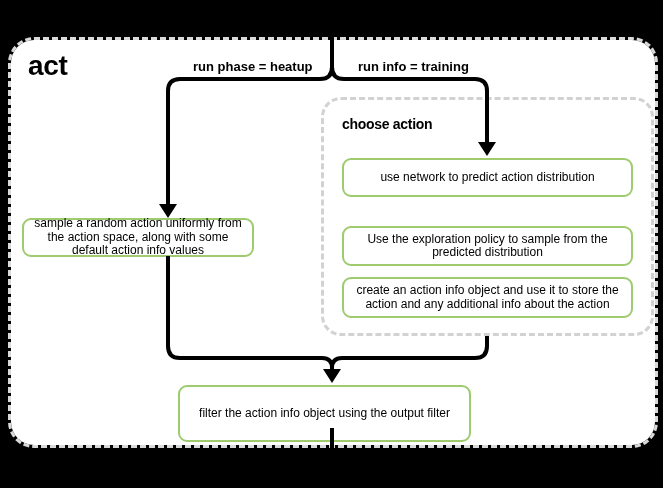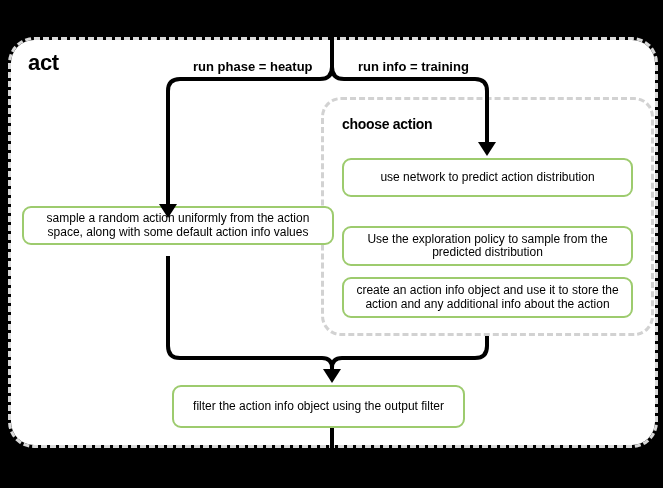--- a/index.html
+++ b/index.html
@@ -30,21 +30,21 @@
     width: 650px; height: 411px;
     background: var(--surface);
     background-clip: padding-box;
     border: 3px dashed var(--container-border);
     border-radius: 26px;
     z-index: 1;
   }
   .panel-title {
     position: absolute;
     left: 28px; top: 50px;
-    font-size: 22px;
+    font-size: 28px;
     font-weight: bold;
     letter-spacing: -0.3px;
     z-index: 3;
   }
   .group {
     position: absolute;
     left: 321px; top: 97px;
     width: 333px; height: 239px;
     background: var(--surface);
     border: 3px dashed var(--group-border);
@@ -77,25 +77,25 @@
     border-radius: 9px;
     display: flex;
     align-items: center;
     justify-content: center;
     text-align: center;
     font-size: 12px;
     line-height: 13.5px;
     padding: 5px 10px;
     z-index: 4;
   }
-  .node.sample  { left: 22px;  top: 206px; width: 312px; height: 39px; }
+  .node.sample  { left: 22px;  top: 218px; width: 232px; height: 39px; }
   .node.net     { left: 342px; top: 158px; width: 291px; height: 39px; }
   .node.explore { left: 342px; top: 218px; width: 291px; height: 40px; margin-top: 8px; }
   .node.create  { left: 342px; top: 277px; width: 291px; height: 41px; align-items: flex-end; }
-  .node.filter  { left: 172px; top: 385px; width: 293px; height: 43px; }
+  .node.filter  { left: 178px; top: 385px; width: 293px; height: 57px; }
   svg.connectors {
     position: absolute;
     left: 0; top: 0;
     width: 663px; height: 488px;
     z-index: 5;
     pointer-events: none;
   }
   .connector { stroke: var(--connector); stroke-width: 4; fill: none; }
   .arrowhead { fill: var(--connector); stroke: none; }
 </style>

